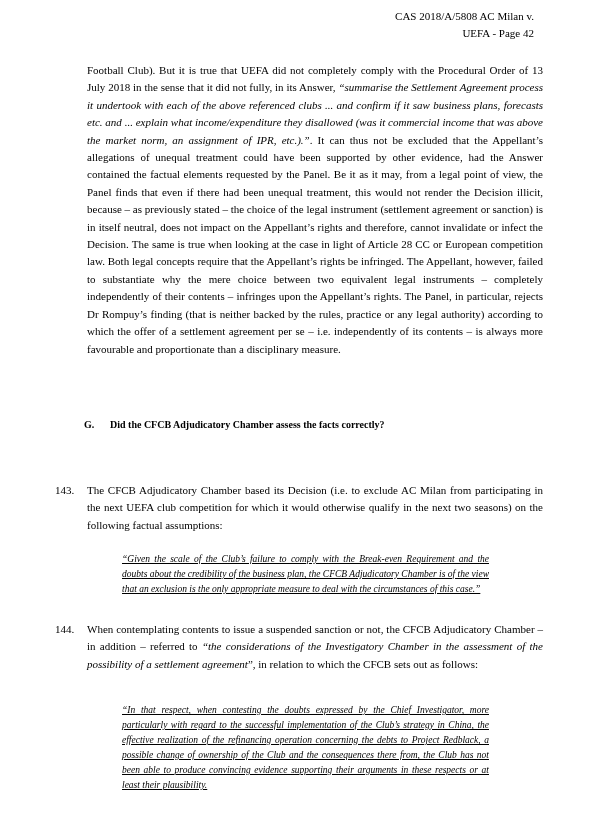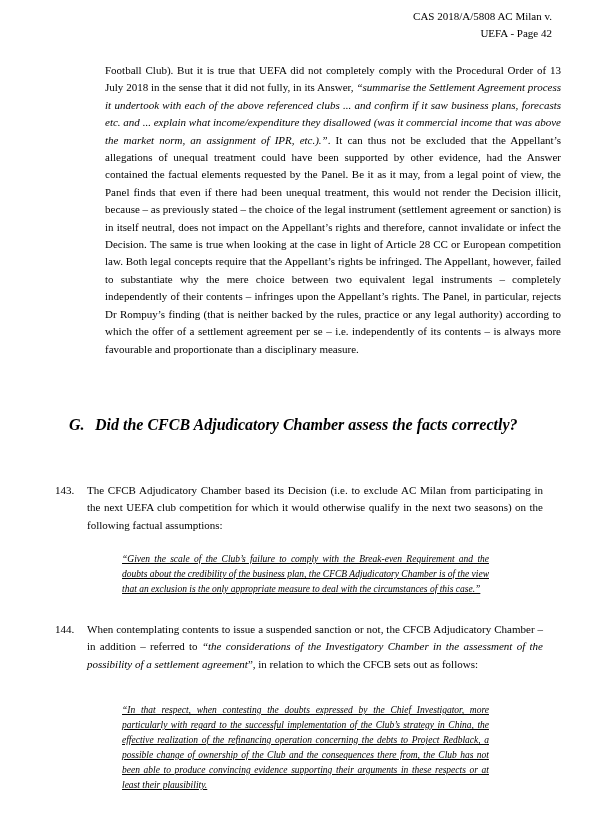--- a/index.html
+++ b/index.html
@@ -9,45 +9,43 @@
     width: 615px;
     height: 816px;
     background: #ffffff;
     color: #000000;
     font-family: "Liberation Serif", "DejaVu Serif", serif;
     overflow: hidden;
   }
   .header {
     position: absolute;
     top: 8px;
-    right: 63px;
+    right: 81px;
     text-align: right;
     font-size: 11px;
     line-height: 17.4px;
     white-space: nowrap;
   }
   .body-para {
     position: absolute;
     left: 87px;
     width: 456px;
     font-size: 11px;
     line-height: 17.4px;
     text-align: justify;
-    margin-left: 18px;
   }
   #para-continuation { top: 62px; }
   .italic { font-style: italic; }
   .heading {
     position: absolute;
-    left: 69px;
-    font-size: 16px;
+    left: 84px;
+    font-size: 10px;
     line-height: 17.4px;
     font-weight: bold;
     white-space: nowrap;
-    font-style: italic;
   }
   #heading-g { top: 416px; }
   #heading-1 { top: 449px; }
   #heading-g .hnum { display: inline-block; width: 26px; }
   #heading-1 .hnum { display: inline-block; width: 21px; }
   .numbered {
     position: absolute;
     left: 55px;
     width: 488px;
     font-size: 11px;

